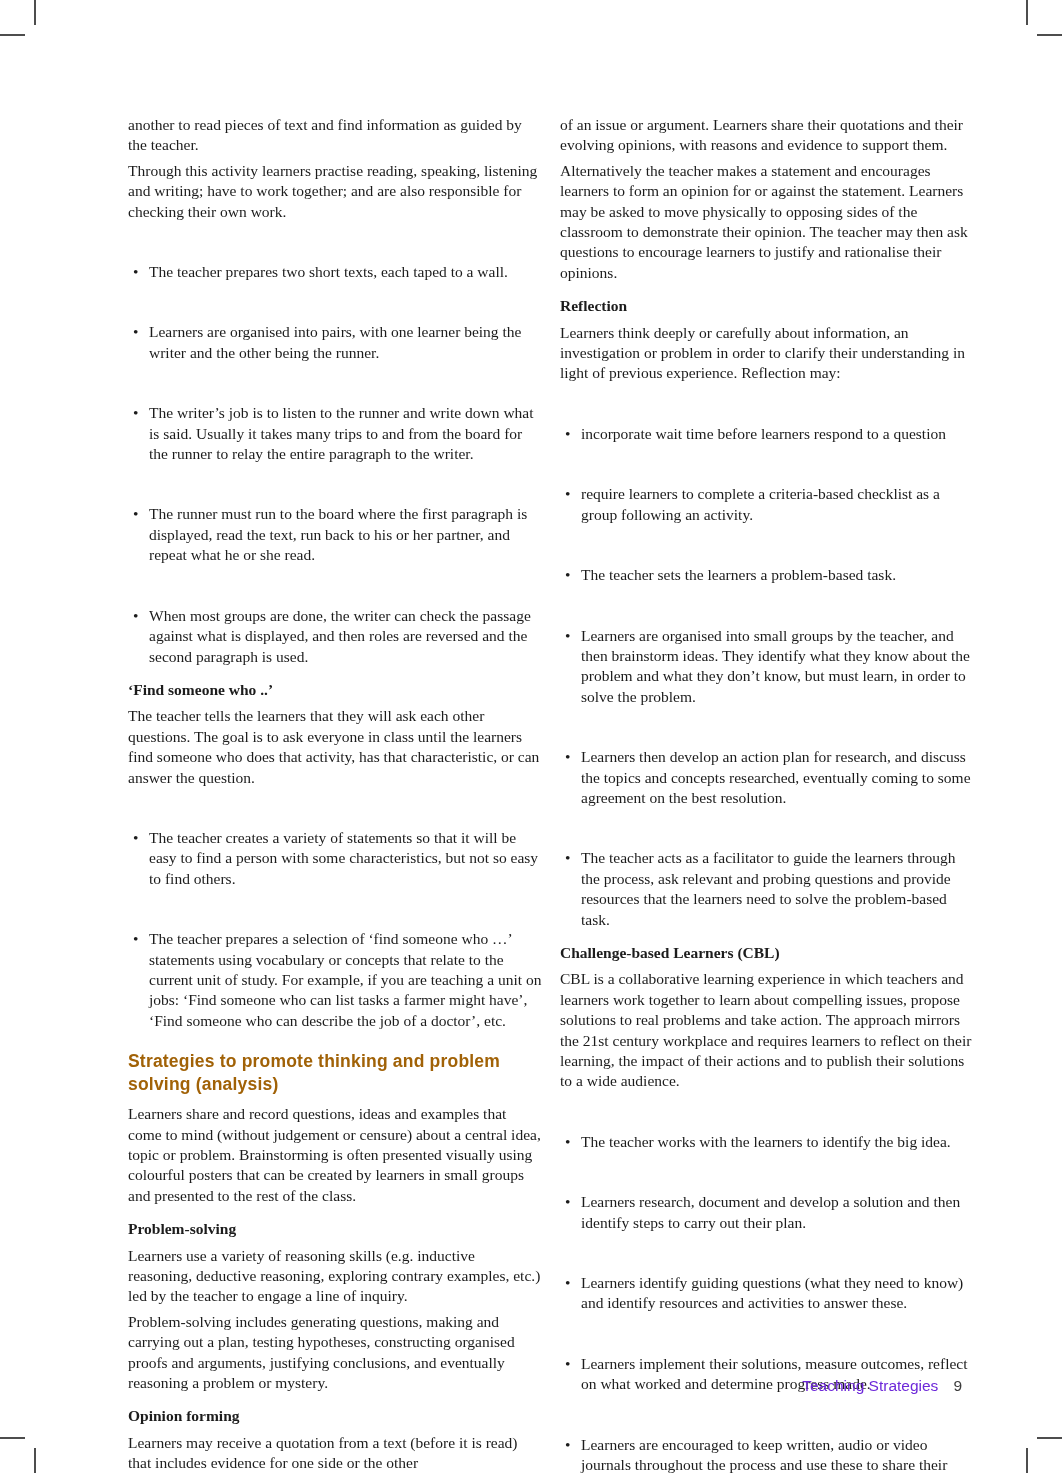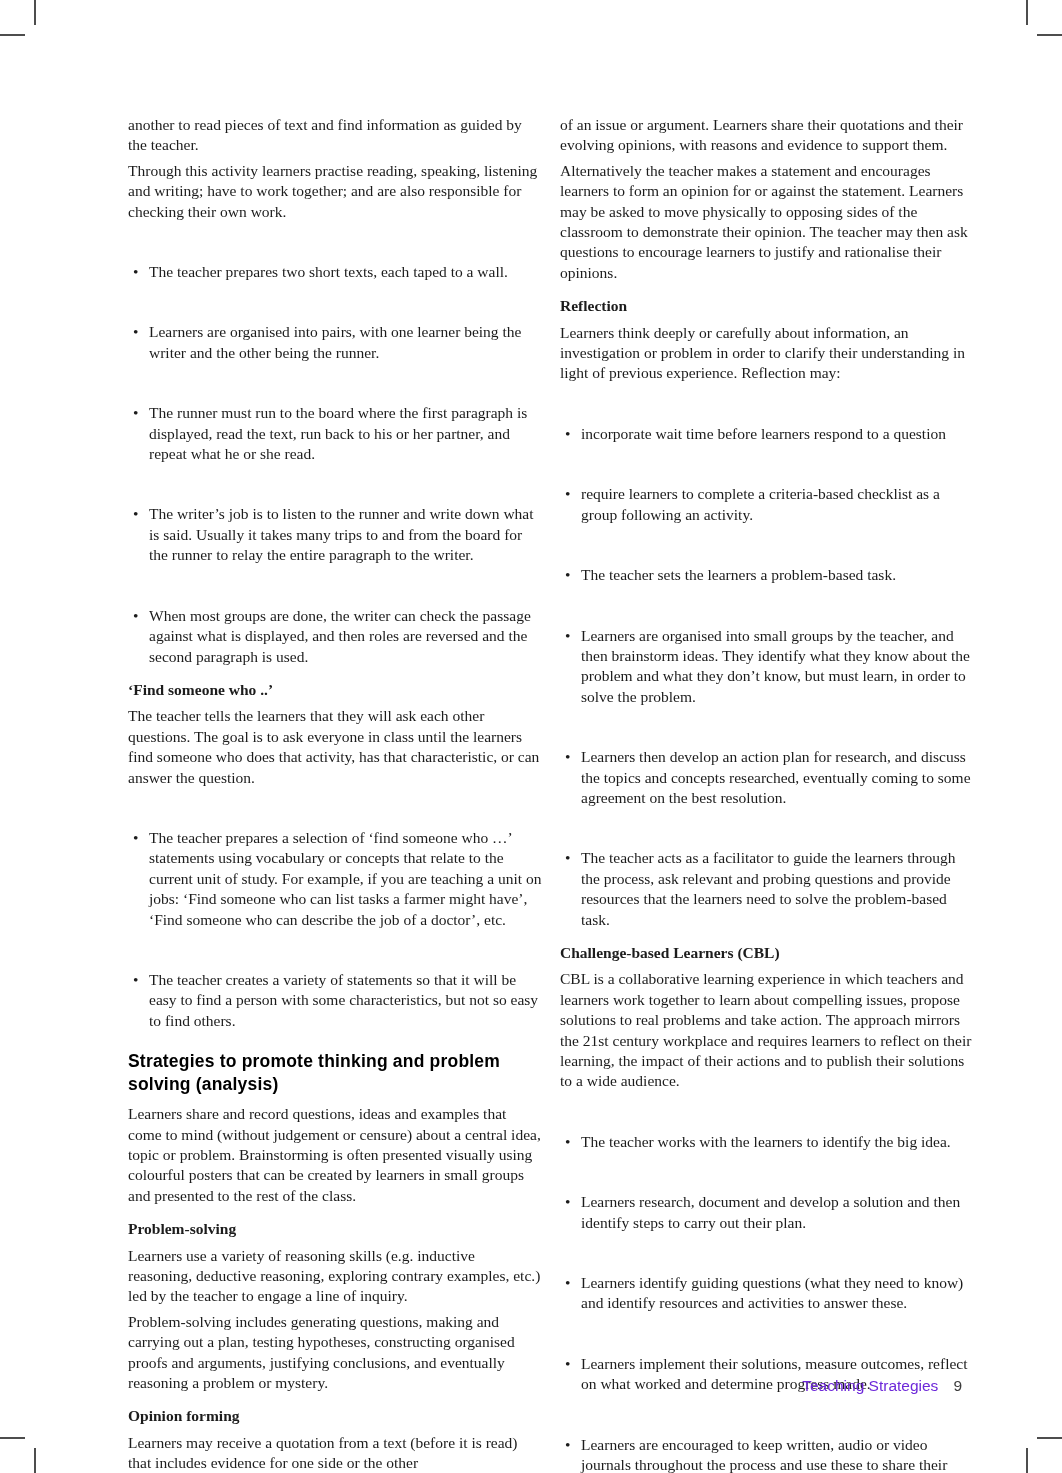--- a/index.html
+++ b/index.html
@@ -50,21 +50,21 @@
   }
   .col > :first-child { margin-top: 0; }
 
   h2.section {
     font-family: "Liberation Sans", "DejaVu Sans", sans-serif;
     font-size: 17.5px;
     line-height: 22.5px;
     font-weight: bold;
     letter-spacing: 0.2px;
     margin: 19px 0 9px 0;
-    color: #000000;
+    color: #a16207;
   }
 
   ul.bullets {
     list-style: none;
     margin: 0 0 5px 0;
     padding: 0;
   }
   ul.bullets li {
     position: relative;
     padding-left: 21px;
@@ -103,30 +103,30 @@
   <div class="cm cm-br-h"></div>
   <div class="cm cm-br-v"></div>
 
   <div class="col col-left">
     <p class="first">another to read pieces of text and find information as guided by the teacher.</p>
 
     <p>Through this activity learners practise reading, speaking, listening and writing; have to work together; and are also responsible for checking their own work.</p>
     <ul class="bullets">
       <li>The teacher prepares two short texts, each taped to a wall.</li>
       <li>Learners are organised into pairs, with one learner being the writer and the other being the runner.</li>
+      <li>The writer’s job is to listen to the runner and write down what is said. Usually it takes many trips to and from the board for the runner to relay the entire paragraph to the writer.</li>
       <li>The runner must run to the board where the first paragraph is displayed, read the text, run back to his or her partner, and repeat what he or she read.</li>
-      <li>The writer’s job is to listen to the runner and write down what is said. Usually it takes many trips to and from the board for the runner to relay the entire paragraph to the writer.</li>
       <li>When most groups are done, the writer can check the passage against what is displayed, and then roles are reversed and the second paragraph is used.</li>
     </ul>
 
     <h3 class="sub">‘Find someone who ..’</h3>
     <p>The teacher tells the learners that they will ask each other questions. The goal is to ask everyone in class until the learners find someone who does that activity, has that characteristic, or can answer the question.</p>
     <ul class="bullets">
+      <li>The teacher creates a variety of statements so that it will be easy to find a person with some characteristics, but not so easy to find others.</li>
       <li>The teacher prepares a selection of ‘find someone who …’ statements using vocabulary or concepts that relate to the current unit of study. For example, if you are teaching a unit on jobs: ‘Find someone who can list tasks a farmer might have’, ‘Find someone who can describe the job of a doctor’, etc.</li>
-      <li>The teacher creates a variety of statements so that it will be easy to find a person with some characteristics, but not so easy to find others.</li>
     </ul>
 
     <h2 class="section">Strategies to promote thinking and problem solving (analysis)</h2>
 
     <p>Learners share and record questions, ideas and examples that come to mind (without judgement or censure) about a central idea, topic or problem. Brainstorming is often presented visually using colourful posters that can be created by learners in small groups and presented to the rest of the class.</p>
 
     <h3 class="sub">Problem-solving</h3>
     <p>Learners use a variety of reasoning skills (e.g. inductive reasoning, deductive reasoning, exploring contrary examples, etc.) led by the teacher to engage a line of inquiry.</p>
     <p>Problem-solving includes generating questions, making and carrying out a plan, testing hypotheses, constructing organised proofs and arguments, justifying conclusions, and eventually reasoning a problem or mystery.</p>
 

